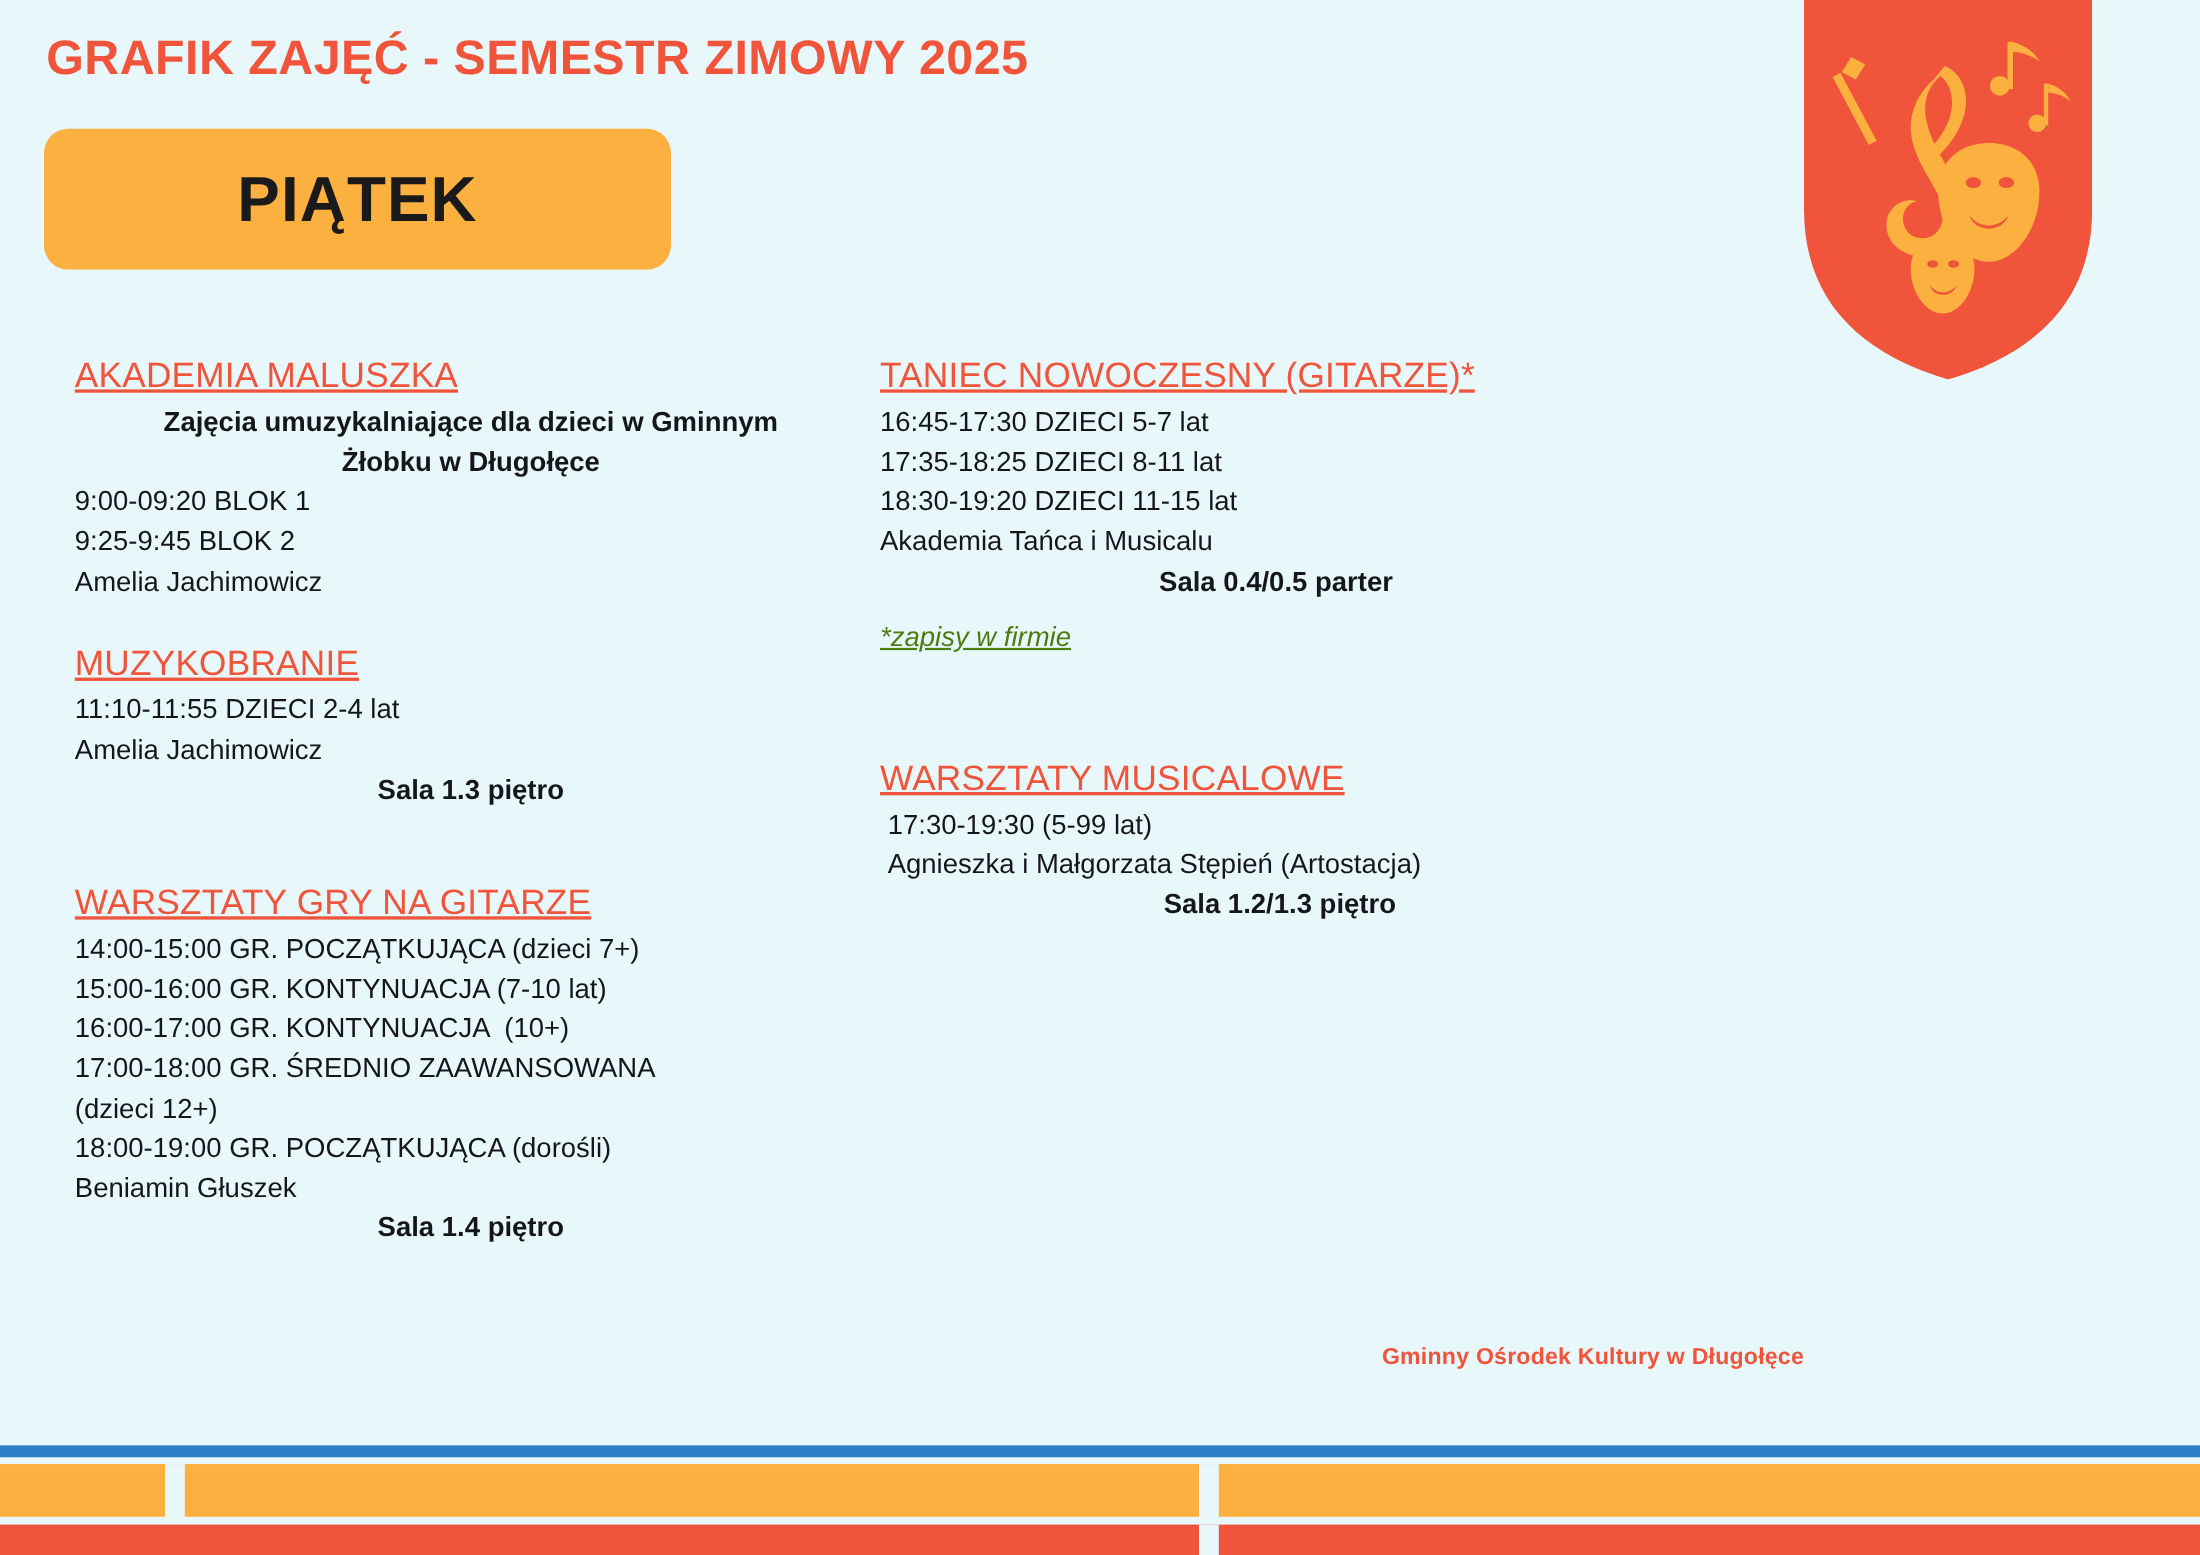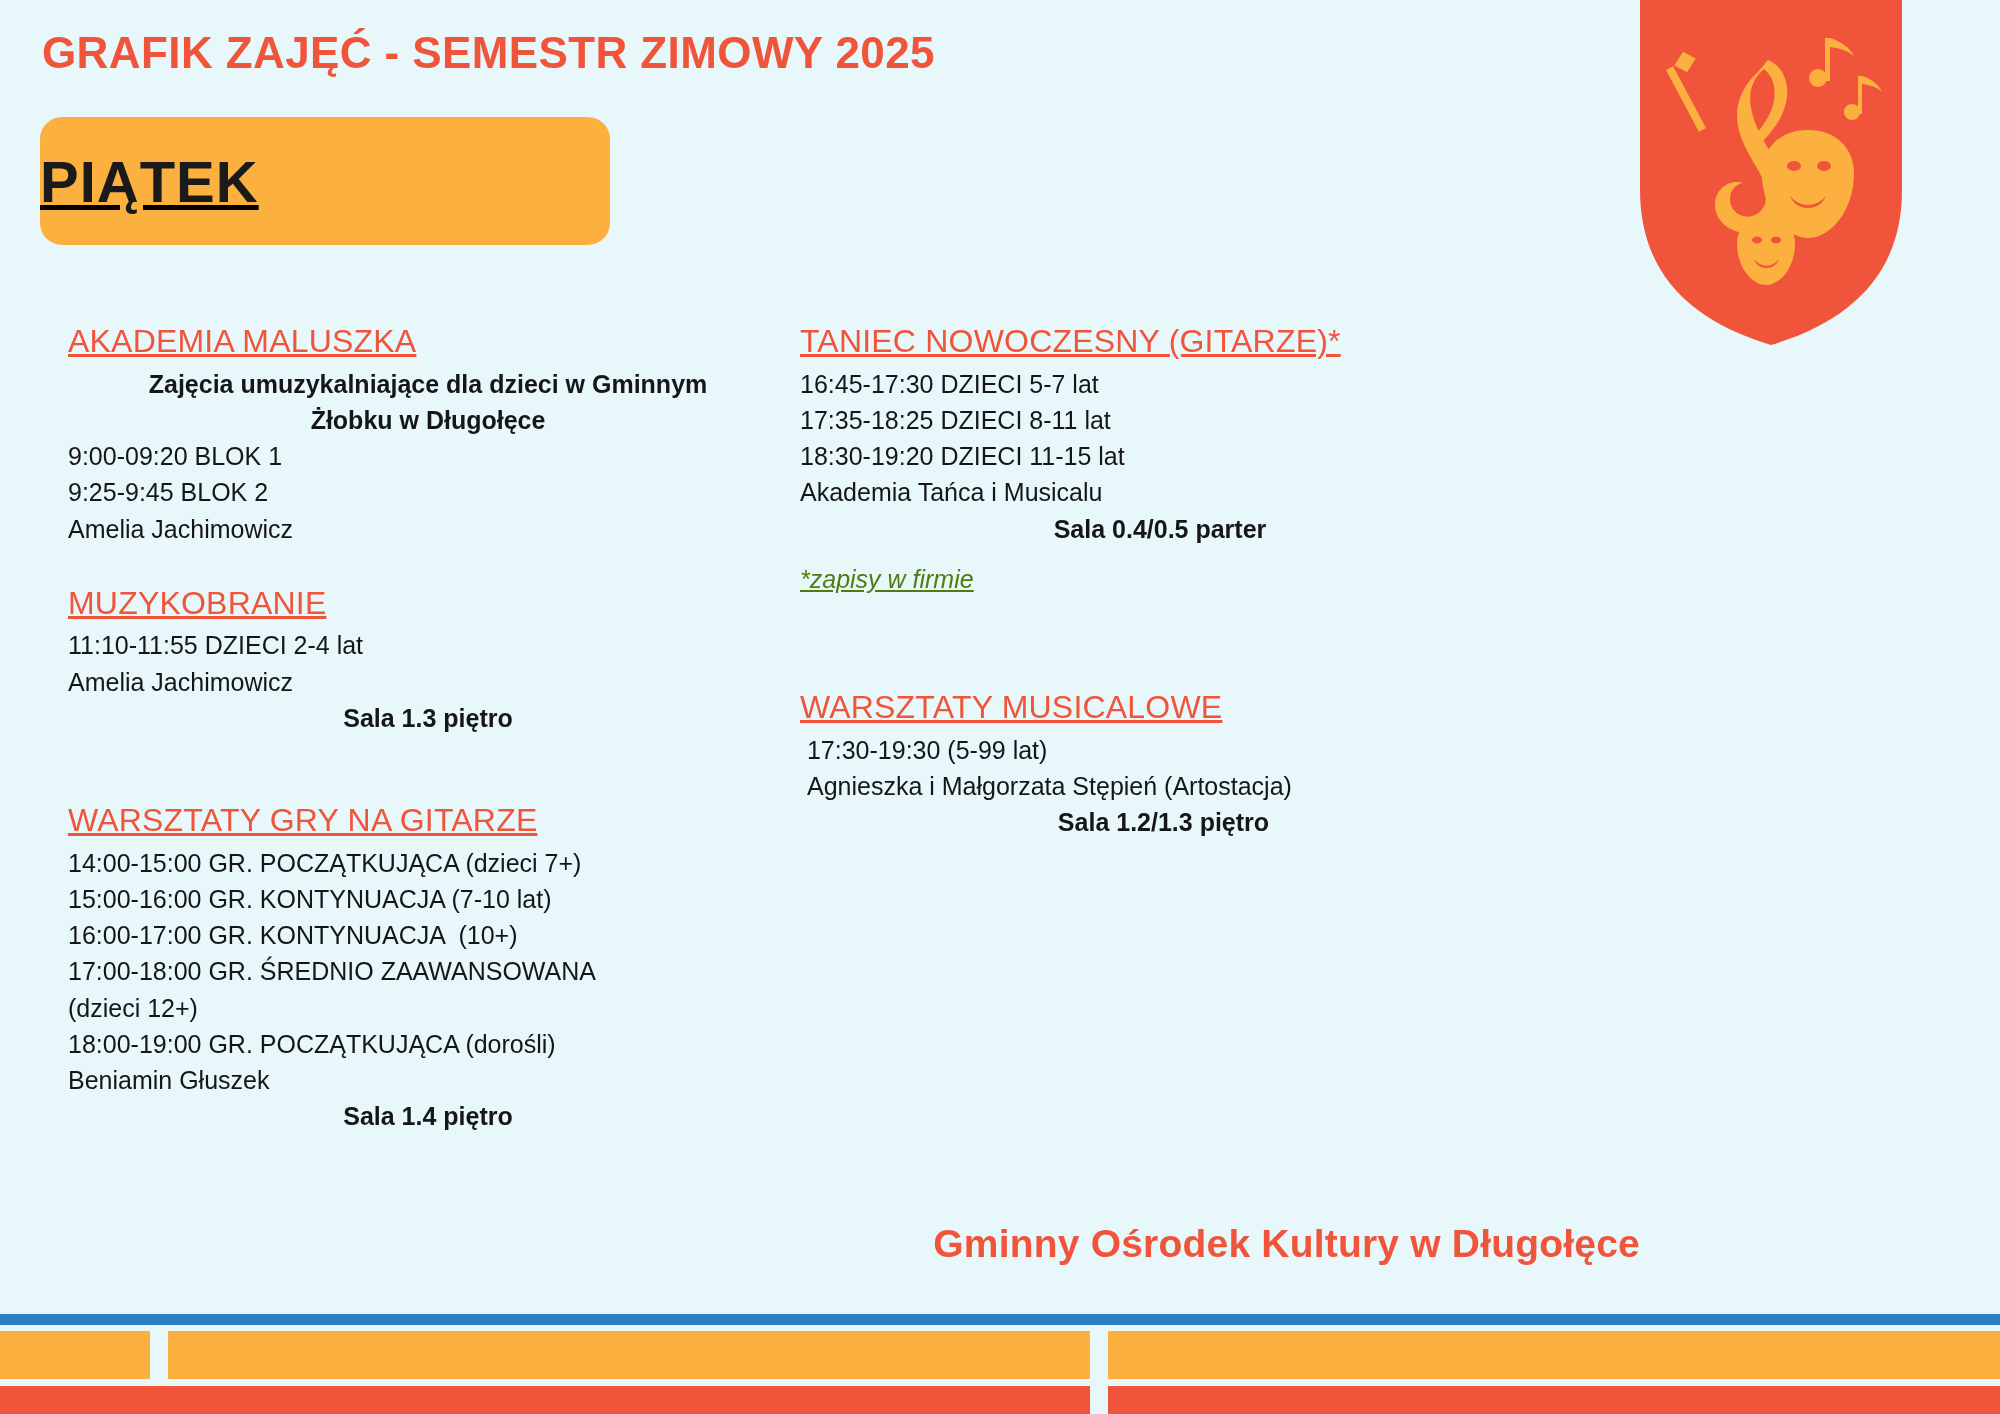--- a/index.html
+++ b/index.html
@@ -38,21 +38,21 @@
   .day-pill {
     position: absolute;
     left: 40px;
     top: 117px;
     width: 570px;
     height: 128px;
     background: #fbb040;
     border-radius: 22px;
     display: flex;
     align-items: center;
-    text-decoration: underline;
+    justify-content: center;
   }
   .day-pill .day-label {
     font-size: 58px;
     font-weight: bold;
     color: #1a1a1a;
     letter-spacing: 1px;
   }
 
   
   .crest {
@@ -105,21 +105,21 @@
   }
   .spacer-sm { height: 26px; }
   .spacer-md { height: 54px; }
   .spacer-lg { height: 80px; }
 
   
   .brand {
     position: absolute;
     right: 48px;
     top: 1222px;
-    font-size: 39px;
+    font-size: 21px;
     font-weight: bold;
     color: #f0553c;
     letter-spacing: 0.2px;
   }
 
   
   .stripes {
     position: absolute;
     left: 0;
     bottom: 0;

